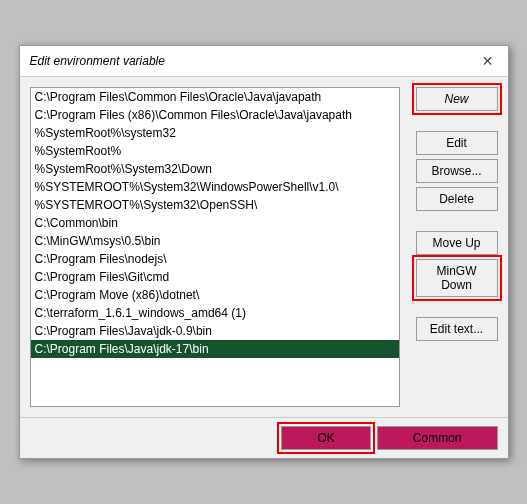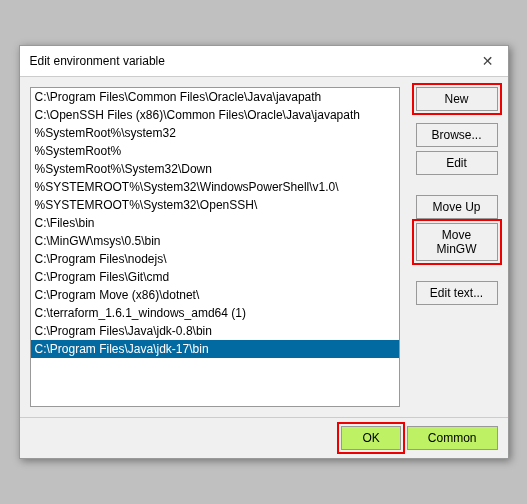--- a/index.html
+++ b/index.html
@@ -34,20 +34,21 @@
       border-bottom: 1px solid #ccc;
       padding: 8px 10px;
       display: flex;
       justify-content: space-between;
       align-items: center;
     }
 
     .title-bar-text {
       font-size: 12px;
       color: #000;
+      font-style: italic;
     }
 
     .title-bar-close {
       background: none;
       border: none;
       cursor: pointer;
       font-size: 14px;
       color: #444;
       padding: 0 4px;
       line-height: 1;
@@ -78,21 +79,21 @@
     .env-list-item {
       padding: 2px 4px;
       cursor: pointer;
       white-space: nowrap;
       overflow: hidden;
       text-overflow: ellipsis;
       color: #000;
     }
 
     .env-list-item.selected {
-      background: #0369a1;
+      background: #14532d;
       color: #fff;
     }
 
     .buttons-column {
       display: flex;
       flex-direction: column;
       gap: 4px;
       width: 82px;
     }
 
@@ -106,34 +107,35 @@
       font-size: 12px;
       color: #000;
     }
 
     .btn.highlighted {
       outline: 2px solid #e00;
       outline-offset: 2px;
     }
 
     .btn-new {
-      margin-bottom: 8px;
+      margin-bottom: 16px;
+      font-style: italic;
     }
 
     .dialog-footer {
       display: flex;
       justify-content: flex-end;
       padding: 8px 10px;
       gap: 6px;
       border-top: 1px solid #ccc;
     }
 
     .footer-btn {
-      padding: 4px 20px;
-      background: #bef264;
+      padding: 4px 35px;
+      background: #be185d;
       border: 1px solid #999;
       cursor: pointer;
       font-size: 12px;
     }
 
     .footer-btn.ok-btn {
       outline: 2px solid #e00;
       outline-offset: 2px;
     }
   </style>
@@ -143,44 +145,45 @@
 <div class="dialog">
   <div class="title-bar">
     <span class="title-bar-text">Edit environment variable</span>
     <button class="title-bar-close">✕</button>
   </div>
 
   <div class="dialog-body">
     <div class="list-container">
       <div class="env-list" id="env-list">
       <div class="env-list-item">C:\Program Files\Common Files\Oracle\Java\javapath</div>
-          <div class="env-list-item">C:\OpenSSH Files (x86)\Common Files\Oracle\Java\javapath</div>
+          <div class="env-list-item">C:\Program Files (x86)\Common Files\Oracle\Java\javapath</div>
           <div class="env-list-item">%SystemRoot%\system32</div>
           <div class="env-list-item">%SystemRoot%</div>
           <div class="env-list-item">%SystemRoot%\System32\Down</div>
           <div class="env-list-item">%SYSTEMROOT%\System32\WindowsPowerShell\v1.0\</div>
           <div class="env-list-item">%SYSTEMROOT%\System32\OpenSSH\</div>
-          <div class="env-list-item">C:\Files\bin</div>
+          <div class="env-list-item">C:\Common\bin</div>
           <div class="env-list-item">C:\MinGW\msys\0.5\bin</div>
           <div class="env-list-item">C:\Program Files\nodejs\</div>
           <div class="env-list-item">C:\Program Files\Git\cmd</div>
           <div class="env-list-item">C:\Program Move (x86)\dotnet\</div>
           <div class="env-list-item">C:\terraform_1.6.1_windows_amd64 (1)</div>
-          <div class="env-list-item">C:\Program Files\Java\jdk-0.8\bin</div>
+          <div class="env-list-item">C:\Program Files\Java\jdk-0.9\bin</div>
           <div class="env-list-item selected">C:\Program Files\Java\jdk-17\bin</div>
         </div>
     </div>
 
     <div class="buttons-column">
       <button class="btn btn-new highlighted">New</button>
+      <button class="btn">Edit</button>
       <button class="btn">Browse...</button>
-      <button class="btn">Edit</button>
+      <button class="btn">Delete</button>
       <div style="height:12px;"></div>
       <button class="btn">Move Up</button>
-      <button class="btn highlighted">Move MinGW</button>
+      <button class="btn highlighted">MinGW Down</button>
       <div style="height:12px;"></div>
       <button class="btn">Edit text...</button>
     </div>
   </div>
 
   <div class="dialog-footer">
     <button class="footer-btn ok-btn">OK</button>
     <button class="footer-btn">Common</button>
   </div>
 </div>

